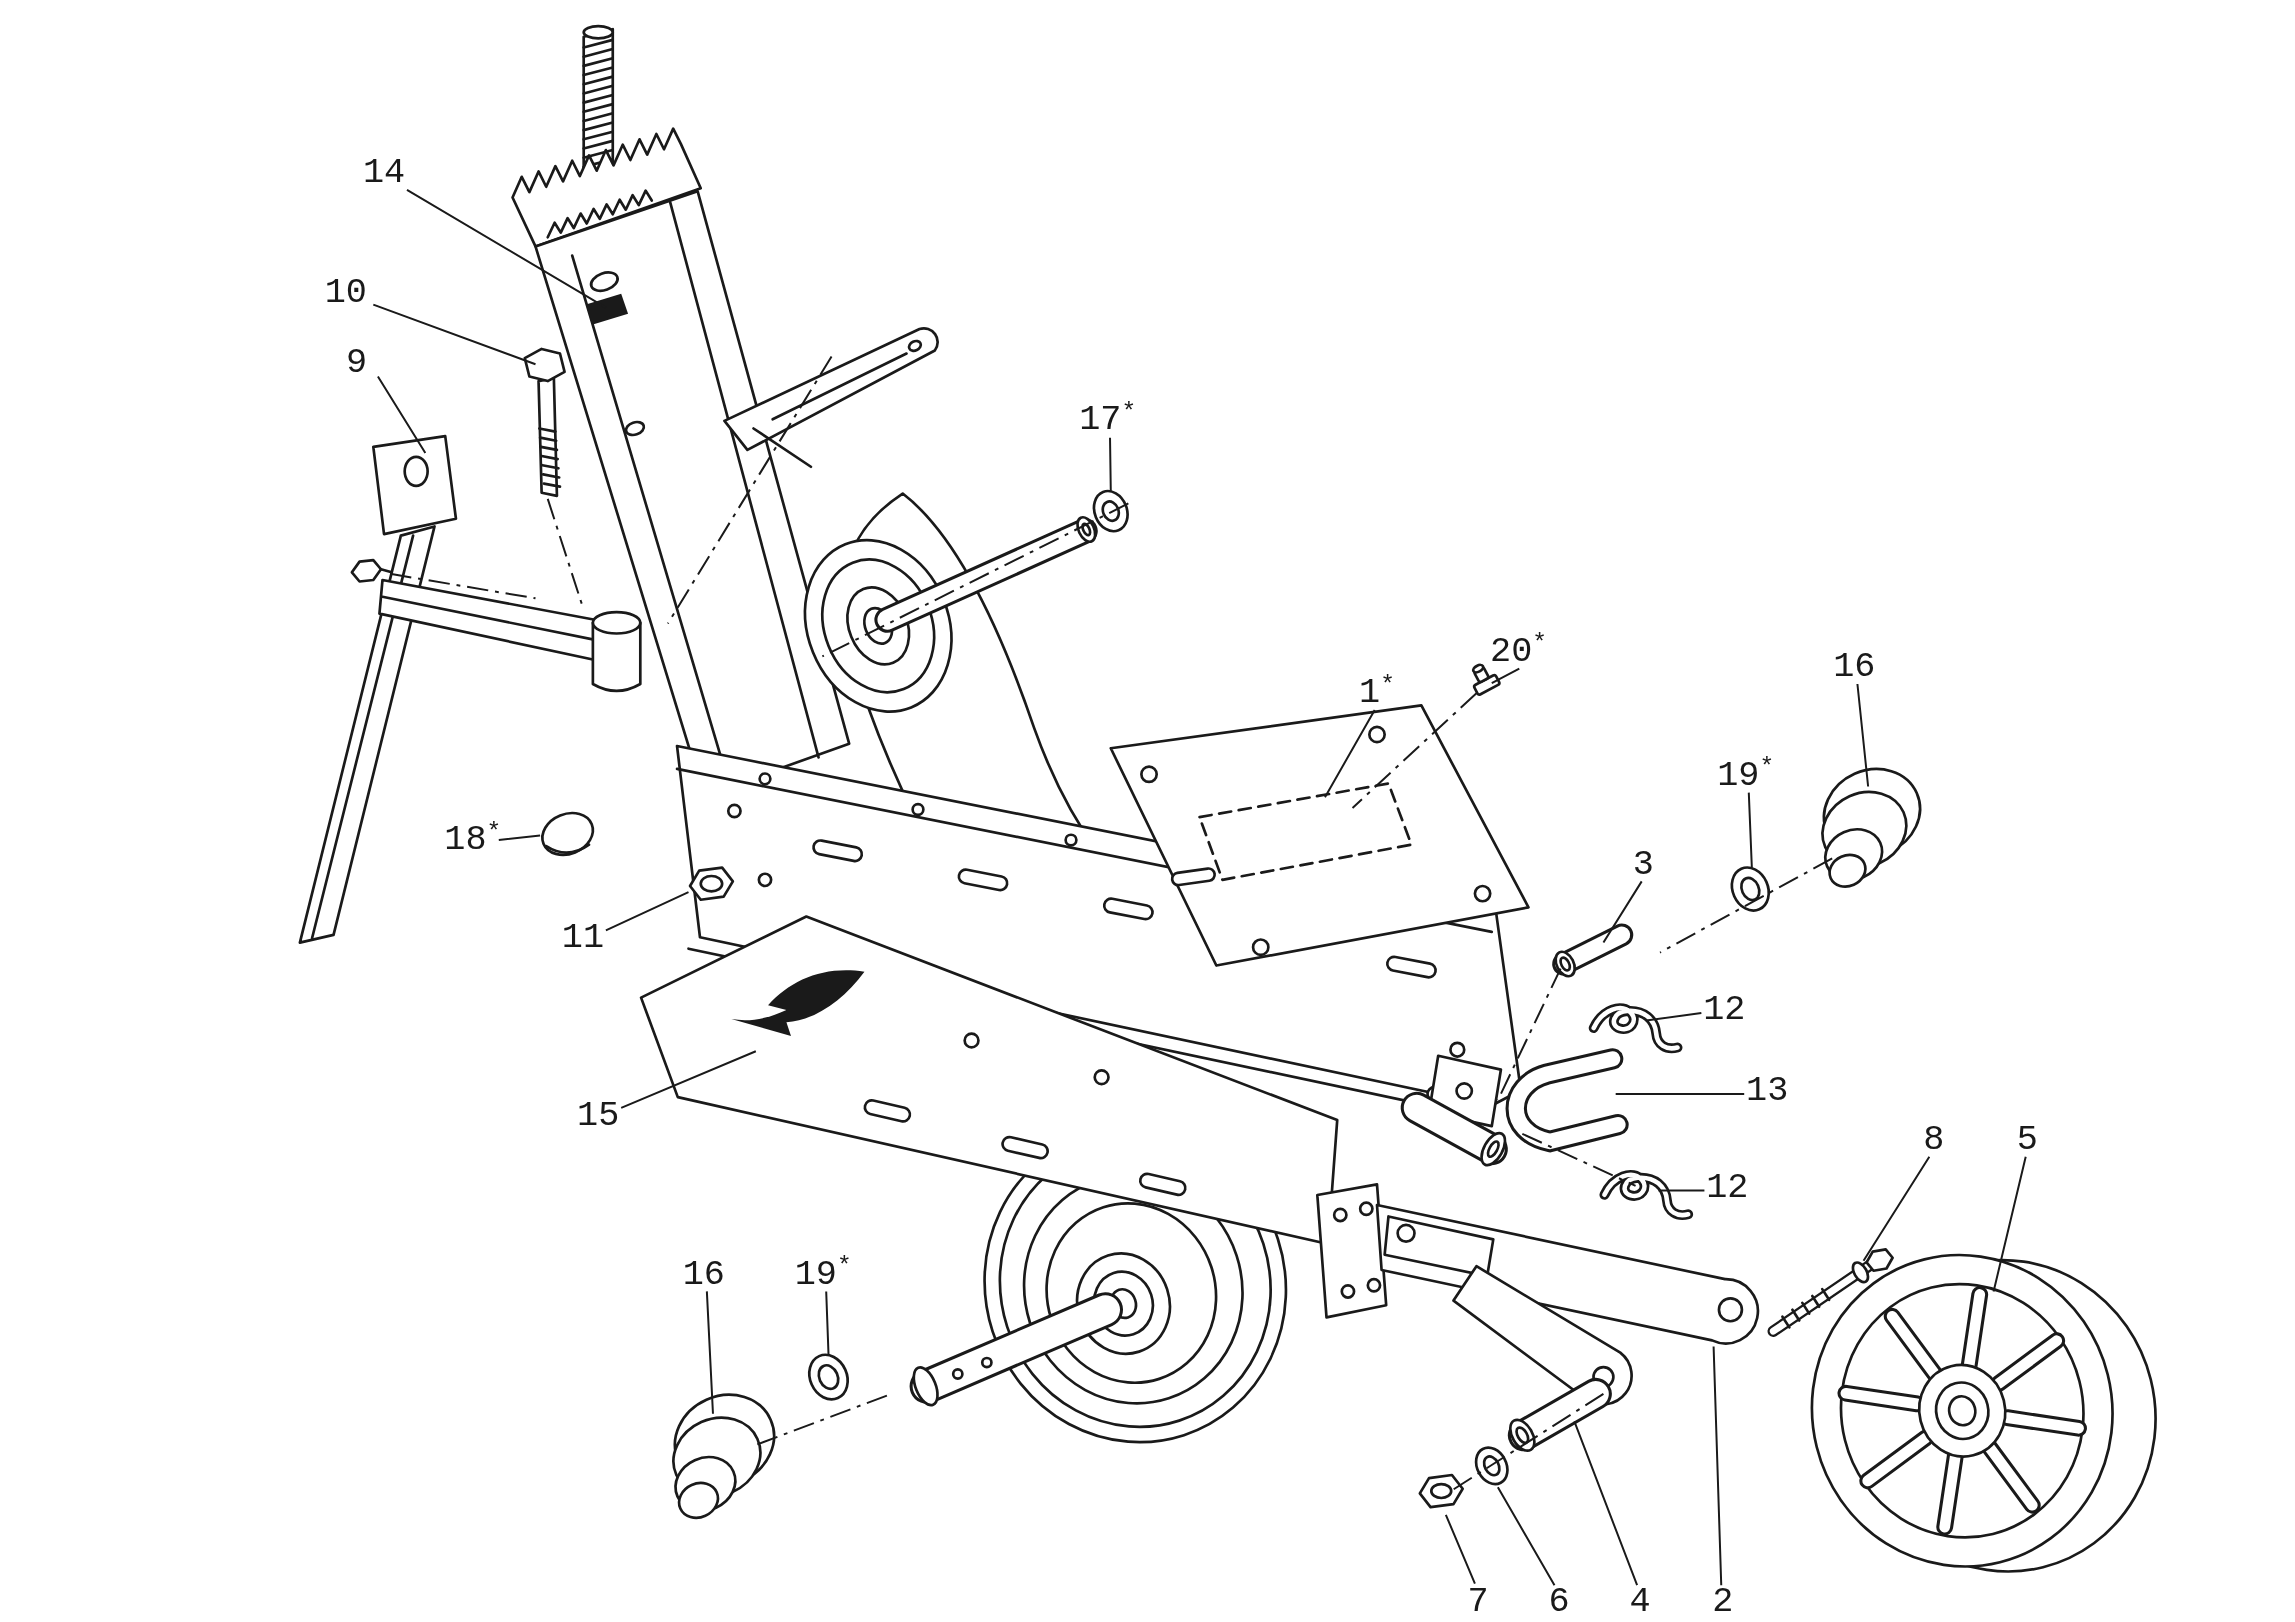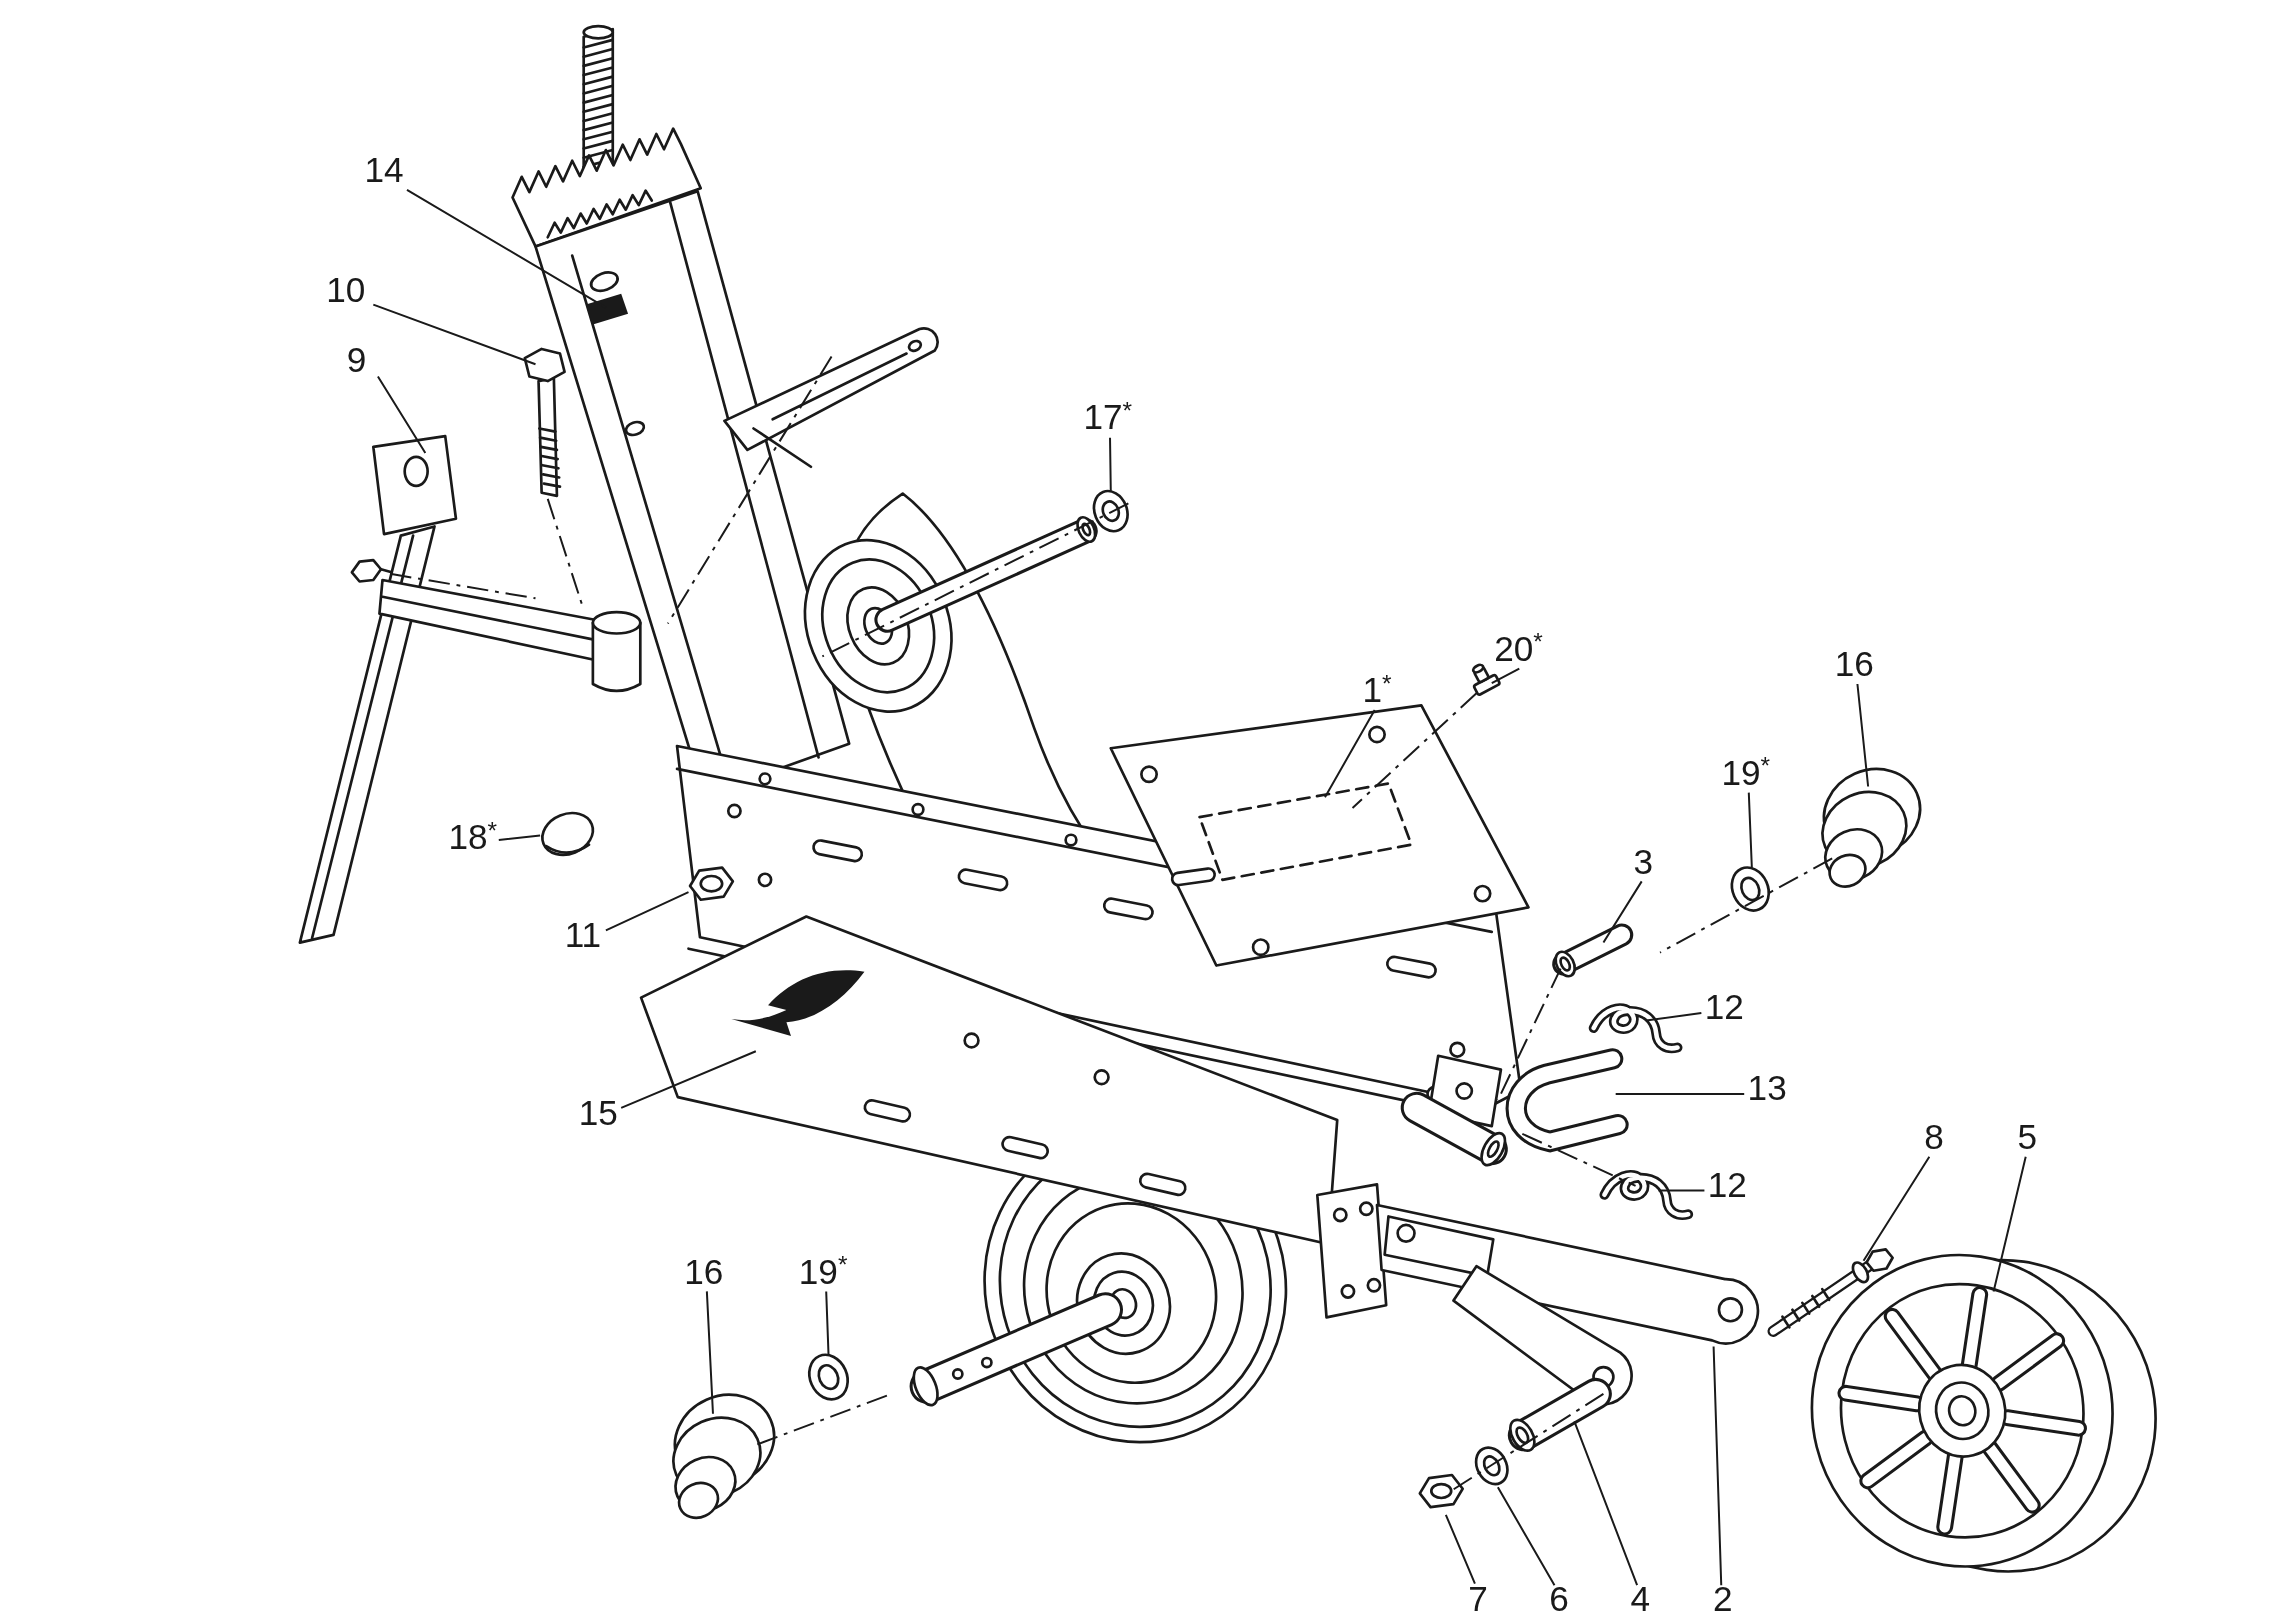--- a/index.html
+++ b/index.html
@@ -1,16 +1,16 @@
 <!DOCTYPE html>
 <html style="font-size:12.2px"><head>
 <meta charset="utf-8">
 <style>
   html,body{margin:0;padding:0;background:#fff}
-  .stage{width:2295px;height:1622px;position:relative;background:#fff;font-family:Liberation Sans, sans-serif}
+  .stage{width:2295px;height:1622px;position:relative;background:#fff;font-family:Liberation Mono, monospace}
   .stage svg{display:block;width:100%;height:100%}
   .ln{fill:none;stroke:#1a1a1a;stroke-width:3.5;stroke-linecap:round;stroke-linejoin:round}
   .fw{fill:#ffffff;stroke:#1a1a1a;stroke-width:3.5;stroke-linejoin:round}
   .blk{fill:#1a1a1a;stroke:none}
   .t{fill:none;stroke:#1a1a1a;stroke-linecap:round}
   .w{fill:none;stroke:#ffffff;stroke-linecap:round}
   .dash{fill:none;stroke:#1a1a1a;stroke-width:2.6;stroke-dasharray:28 9 5 9}
   .leader{fill:none;stroke:#1a1a1a;stroke-width:2.6}
   .co{font-size:46px;fill:#1a1a1a}
   .sup{font-size:32px}

